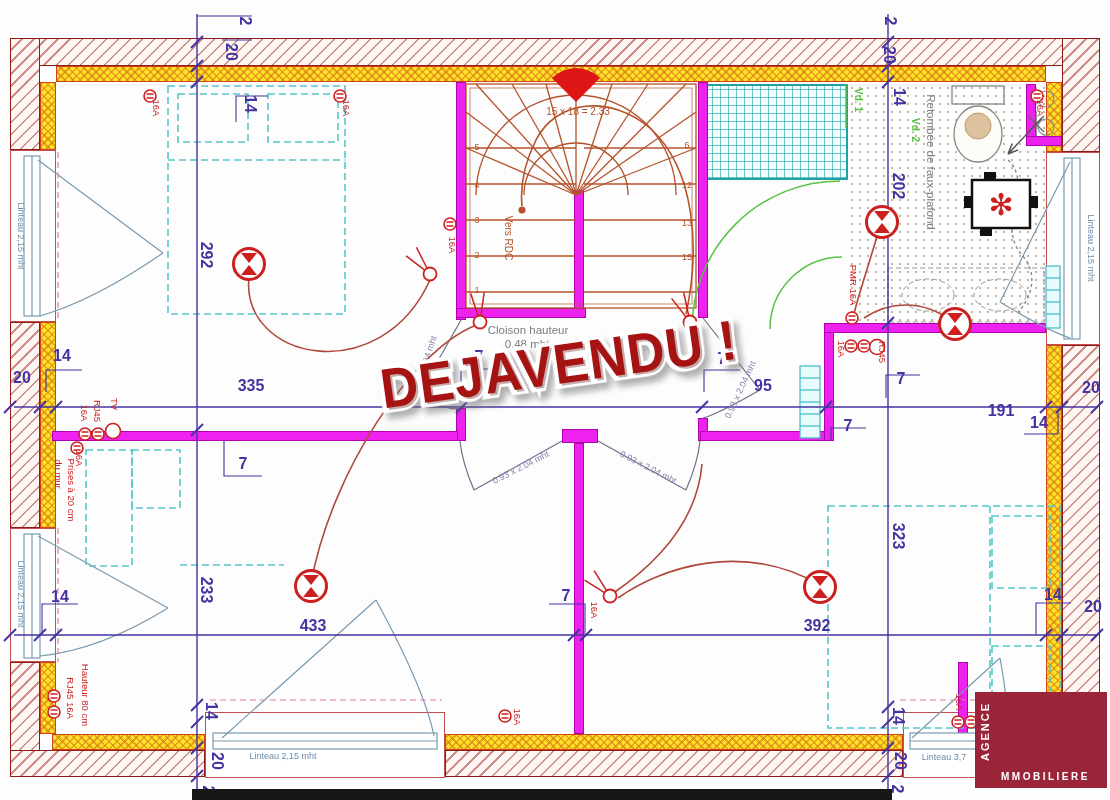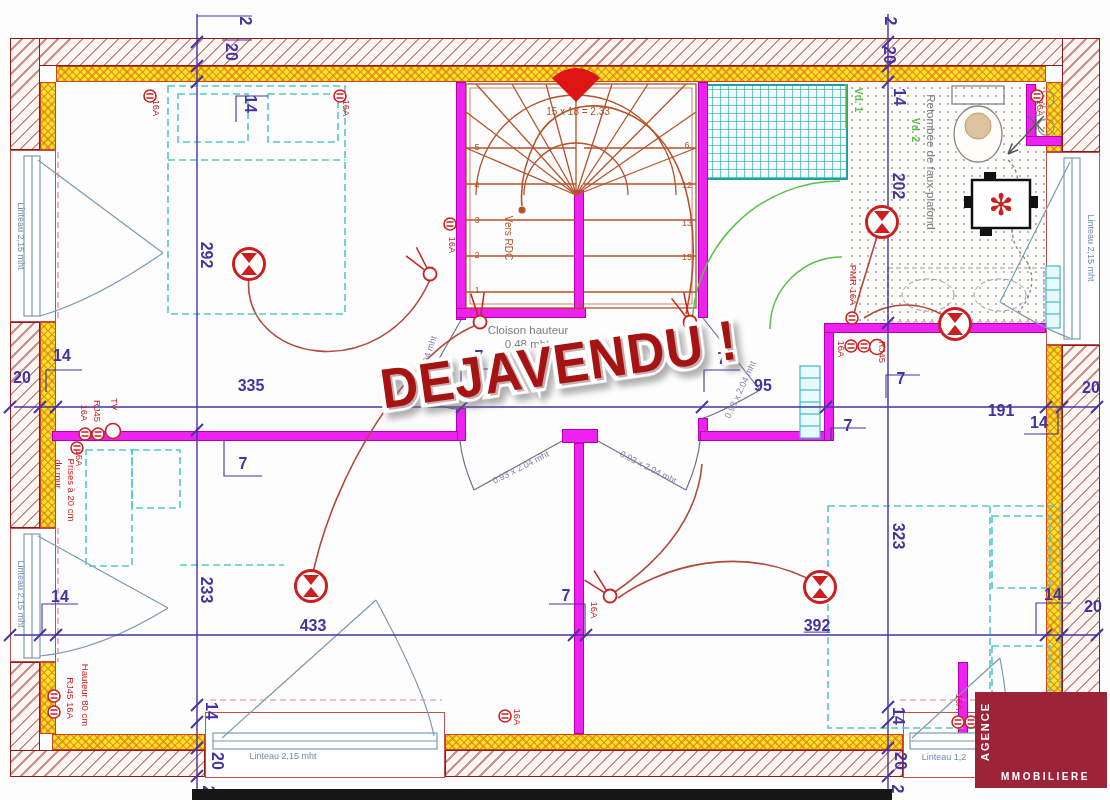--- a/index.html
+++ b/index.html
@@ -393,21 +393,21 @@
       <span class="label dim" style="left: 763px; top: 386px; --r: 0deg;">95</span>
       <span class="label dim" style="left: 901px; top: 379px; --r: 0deg;">7</span>
       <span class="label dim" style="left: 1001px; top: 368px; margin-top: 43px; --r: 0deg;">191</span>
       <span class="label dim" style="left: 1091px; top: 388px; --r: 0deg;">20</span>
       <span class="label dim" style="left: 1039px; top: 423px; --r: 0deg;">14</span>
       <span class="label dim" style="left: 848px; top: 426px; --r: 0deg;">7</span>
       <span class="label dim" style="left: 243px; top: 464px; --r: 0deg;">7</span>
       <span class="label dim" style="left: 206px; top: 590px; --r: 90deg;">233</span>
       <span class="label dim" style="left: 313px; top: 626px; --r: 0deg;">433</span>
       <span class="label dim" style="left: 566px; top: 596px; --r: 0deg;">7</span>
-      <span class="label dim" style="left: 817px; top: 626px; text-decoration: underline; --r: 0deg;">392</span>
+      <span class="label dim" style="left: 817px; top: 626px; --r: 0deg;">392</span>
       <span class="label dim" style="left: 898px; top: 536px; --r: 90deg;">323</span>
       <span class="label dim" style="left: 60px; top: 597px; --r: 0deg;">14</span>
       <span class="label dim" style="left: 1053px; top: 595px; --r: 0deg;">14</span>
       <span class="label dim" style="left: 1093px; top: 607px; --r: 0deg;">20</span>
       <span class="label dim" style="left: 211px; top: 711px; --r: 90deg;">14</span>
       <span class="label dim" style="left: 217px; top: 761px; --r: 90deg;">20</span>
       <span class="label dim" style="left: 208px; top: 790px; --r: 90deg;">2</span>
       <span class="label dim" style="left: 898px; top: 716px; --r: 90deg;">14</span>
       <span class="label dim" style="left: 900px; top: 761px; --r: 90deg;">20</span>
       <span class="label dim" style="left: 897px; top: 789px; --r: 90deg;">2</span>
@@ -433,21 +433,21 @@
       <span class="label note" style="left: 527px; top: 344px; --r: 0deg;">0,48 mht</span>
       <span class="label note" style="left: 931px; top: 162px; --r: 90deg;">Retombée de faux-plafond</span>
       <span class="label stairtxt" style="left: 508px; top: 238px; --r: 90deg;">Vers RDC</span>
       <span class="label stairtxt" style="left: 578px; top: 112px; --r: 0deg;">15 x 18 = 2.33</span>
       <span class="label green" style="left: 858px; top: 100px; --r: 90deg;">Vd. 1</span>
       <span class="label green" style="left: 915px; top: 130px; --r: 90deg;">Vd. 2</span>
       <span class="label lintel" style="left: 20px; top: 236px; --r: 90deg;">Linteau 2,15 mht</span>
       <span class="label lintel" style="left: 20px; top: 594px; --r: 90deg;">Linteau 2,15 mht</span>
       <span class="label lintel" style="left: 1090px; top: 248px; --r: 90deg;">Linteau 2,15 mht</span>
       <span class="label lintel" style="left: 283px; top: 757px; --r: 0deg;">Linteau 2,15 mht</span>
-      <span class="label lintel" style="left: 944px; top: 758px; --r: 0deg;">Linteau 1,2</span>
+      <span class="label lintel" style="left: 944px; top: 758px; --r: 0deg;">Linteau 3,7</span>
       <span class="label door" style="left: 521px; top: 468px; --r: -27deg;">0.93 x 2.04 mht</span>
       <span class="label door" style="left: 648px; top: 468px; --r: 27deg;">0.93 x 2.04 mht</span>
       <span class="label door" style="left: 425px; top: 366px; --r: -72deg;">0.93 x 2.04 mht</span>
       <span class="label door" style="left: 741px; top: 390px; --r: -65deg;">0.93 x 2.04 mht</span>
       <span class="label stairnum" style="left: 477px; top: 291px; --r: 0deg;">1</span>
       <span class="label stairnum" style="left: 477px; top: 256px; --r: 0deg;">2</span>
       <span class="label stairnum" style="left: 477px; top: 221px; --r: 0deg;">3</span>
       <span class="label stairnum" style="left: 477px; top: 186px; --r: 0deg;">4</span>
       <span class="label stairnum" style="left: 477px; top: 148px; --r: 0deg;">5</span>
       <span class="label stairnum" style="left: 687px; top: 146px; --r: 0deg;">6</span>

